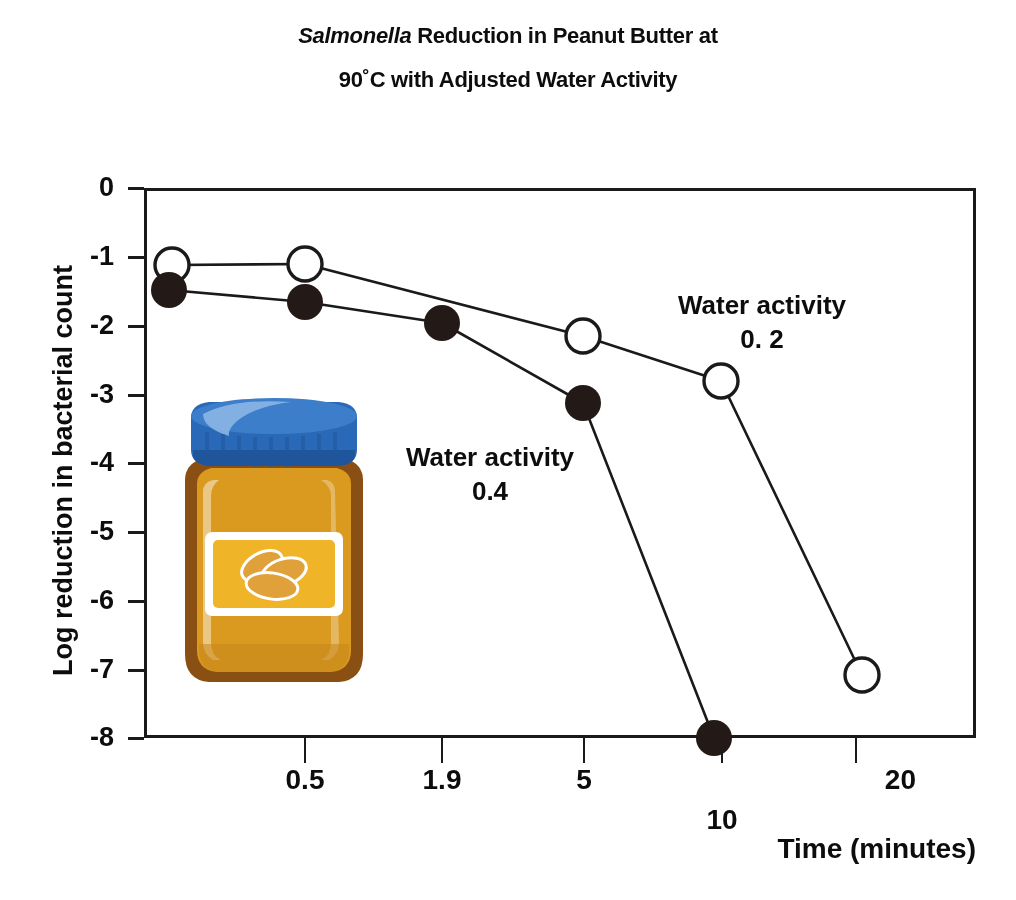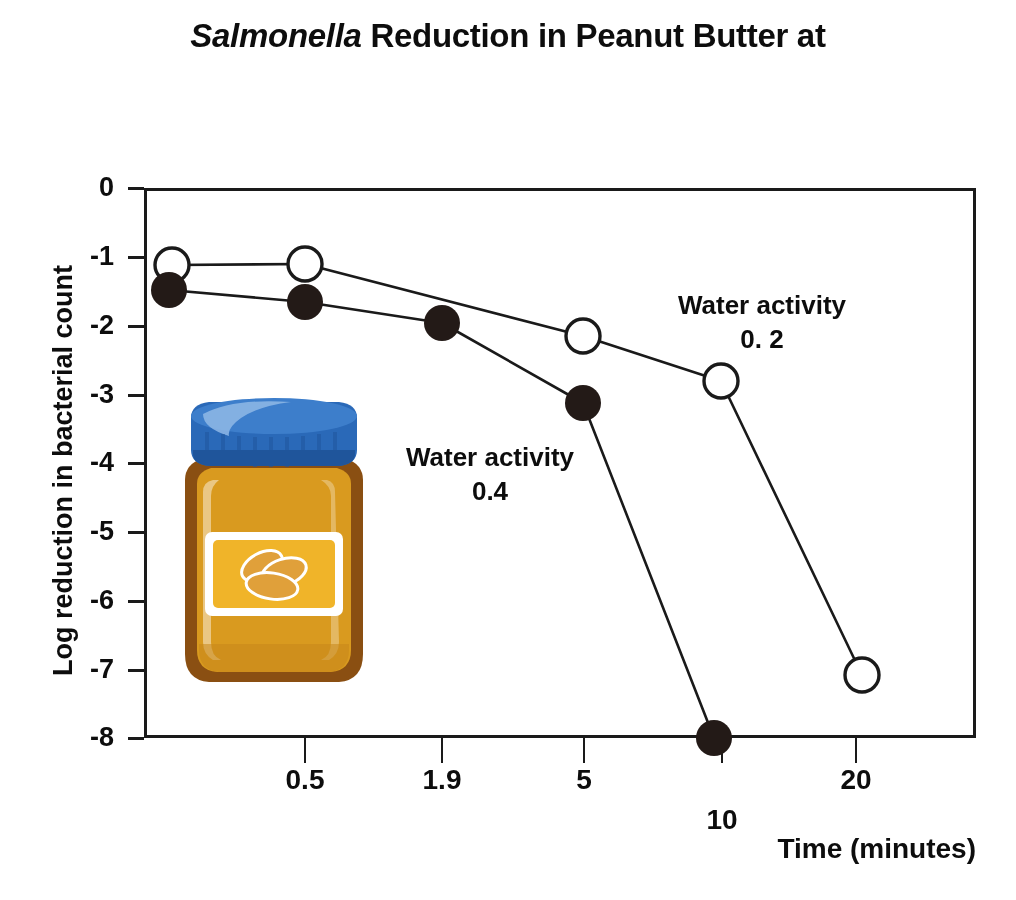--- a/index.html
+++ b/index.html
@@ -25,21 +25,21 @@
 
   
   #chart-title {
     position: absolute;
     left: 0;
     top: 14px;
     width: 1016px;
     text-align: center;
     font-family: "Liberation Sans", sans-serif;
     font-weight: bold;
-    font-size: 33px;
+    font-size: 22px;
     line-height: 44px;
     letter-spacing: -0.3px;
     color: #0d0d0d;
   }
   #chart-title .sp { font-style: italic; }
 
   
   #y-axis-title {
     position: absolute;
     left: -217px;
@@ -150,20 +150,21 @@
     height: 300px;
   }
 </style>
 </head>
 <body>
 
 <div id="figure">
 
   <div id="chart-title">
     <span class="sp">Salmonella</span><span> Reduction in Peanut Butter at</span><br>
+    <span>90˚C with Adjusted Water Activity</span>
   </div>
 
   <div id="y-axis-title">Log reduction in bacterial count</div>
   <div id="x-axis-title">Time (minutes)</div>
 
   <div class="y-tick" style="top:187px;"></div>
   <div class="y-tick" style="top:256px;"></div>
   <div class="y-tick" style="top:325px;"></div>
   <div class="y-tick" style="top:394px;"></div>
   <div class="y-tick" style="top:462px;"></div>
@@ -187,21 +188,21 @@
   <div class="x-tick" style="left:304px;"></div>
   <div class="x-tick" style="left:441px;"></div>
   <div class="x-tick" style="left:583px;"></div>
   <div class="x-tick" style="left:721px;"></div>
   <div class="x-tick" style="left:855px;"></div>
 
   <div class="x-tick-label" style="left:245px;">0.5</div>
   <div class="x-tick-label" style="left:382px;">1.9</div>
   <div class="x-tick-label" style="left:524px;">5</div>
   <div class="x-tick-label" style="left:662px;margin-top:40px;">10</div>
-  <div class="x-tick-label" style="left:796px;">20</div>
+  <div class="x-tick-label" style="left:796px;text-align:right;">20</div>
 
   <svg id="jar-illustration" viewBox="0 0 222 300" aria-hidden="true">
 
     <path d="M22 88 Q22 72 40 66 L182 66 Q200 72 200 88 L200 262 Q200 288 176 290 L46 290 Q22 288 22 262 Z" fill="#8a4f12"></path>
     <path d="M34 92 Q34 80 48 76 L174 76 Q188 80 188 92 L188 258 Q188 278 168 280 L54 280 Q34 278 34 258 Z" fill="#d99a1f"></path>
 
     <path d="M40 100 Q40 90 50 88 L56 88 Q48 94 48 104 L48 250 Q48 264 58 268 L50 268 Q40 262 40 250 Z" fill="#ffffff" opacity="0.45"></path>
     <path d="M172 100 Q172 90 164 88 L158 88 Q168 94 168 104 L168 250 Q168 264 158 268 L166 268 Q176 262 176 250 Z" fill="#ffffff" opacity="0.3"></path>
 
     <rect x="42" y="140" width="138" height="84" rx="7" fill="#ffffff"></rect>

